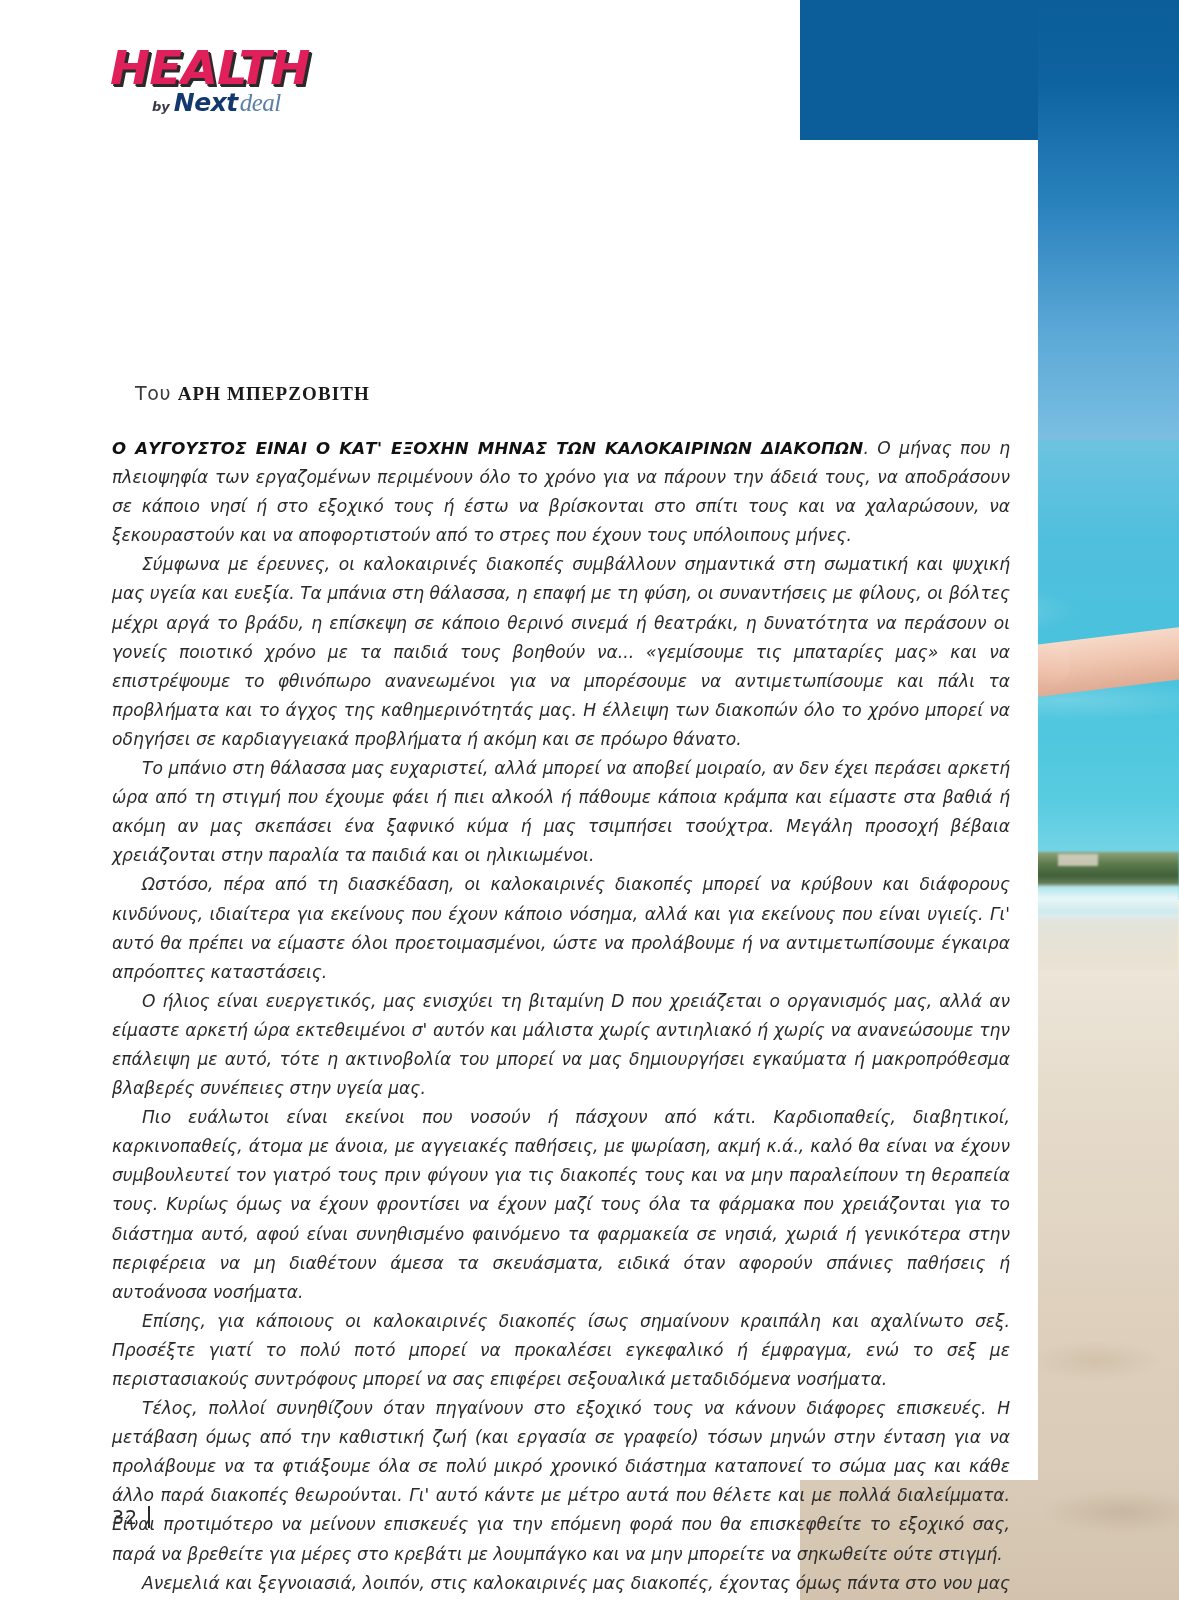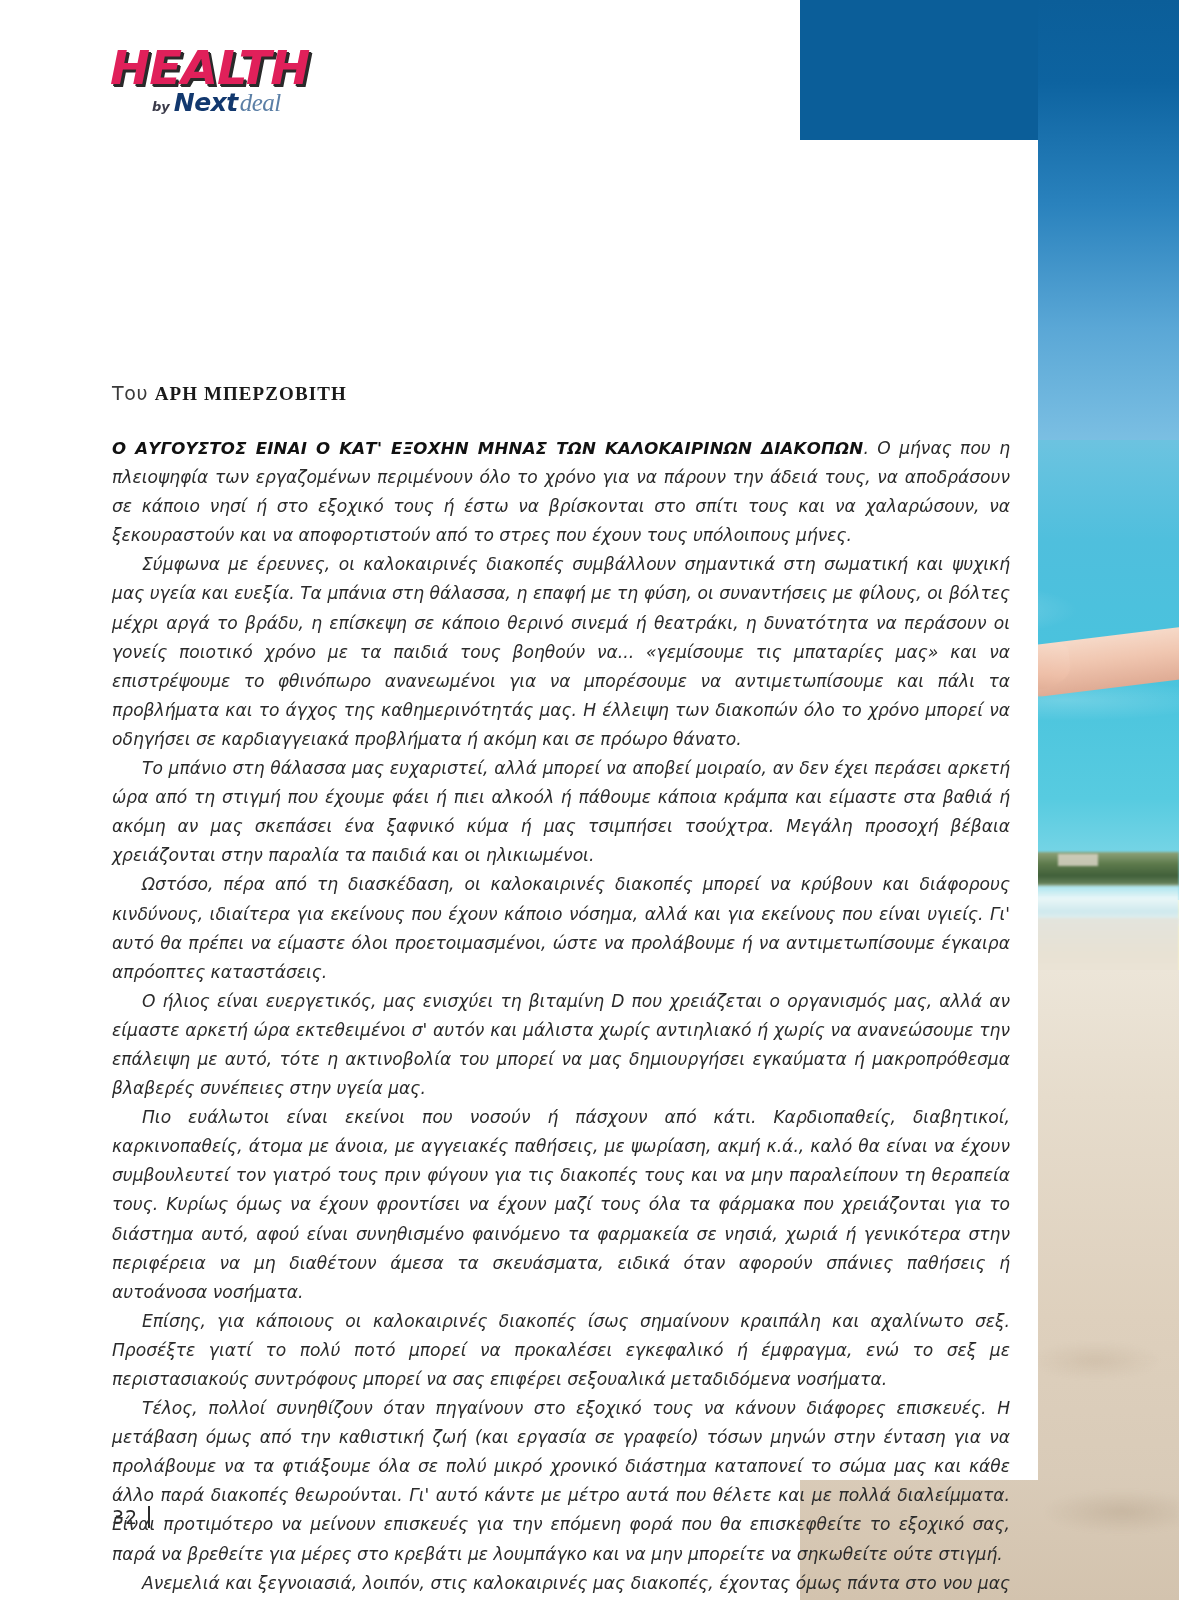--- a/index.html
+++ b/index.html
@@ -148,21 +148,21 @@
     color:#111111;
     letter-spacing:-.4px;
   }
 
   
   .author{
     position:absolute;left:112px;top:382px;
     font-size:19px;color:#1a1a1a;letter-spacing:.6px;
     font-family:"DejaVu Sans","Liberation Sans",sans-serif;
   }
-  .author .of{font-weight:400;color:#3a3a3a;}
+  .author .of{font-weight:400;color:#3a3a3a;margin-left:23px;}
   .author .name{font-weight:700;letter-spacing:1.1px;font-family:Liberation Serif, serif;}
 
   
   .body{
     position:absolute;left:112px;top:434px;width:898px;
     font-family:"DejaVu Sans","Liberation Sans",sans-serif;
     font-size:17.1px;
     line-height:29.1px;
     color:#2b2b2b;
     text-align:justify;

